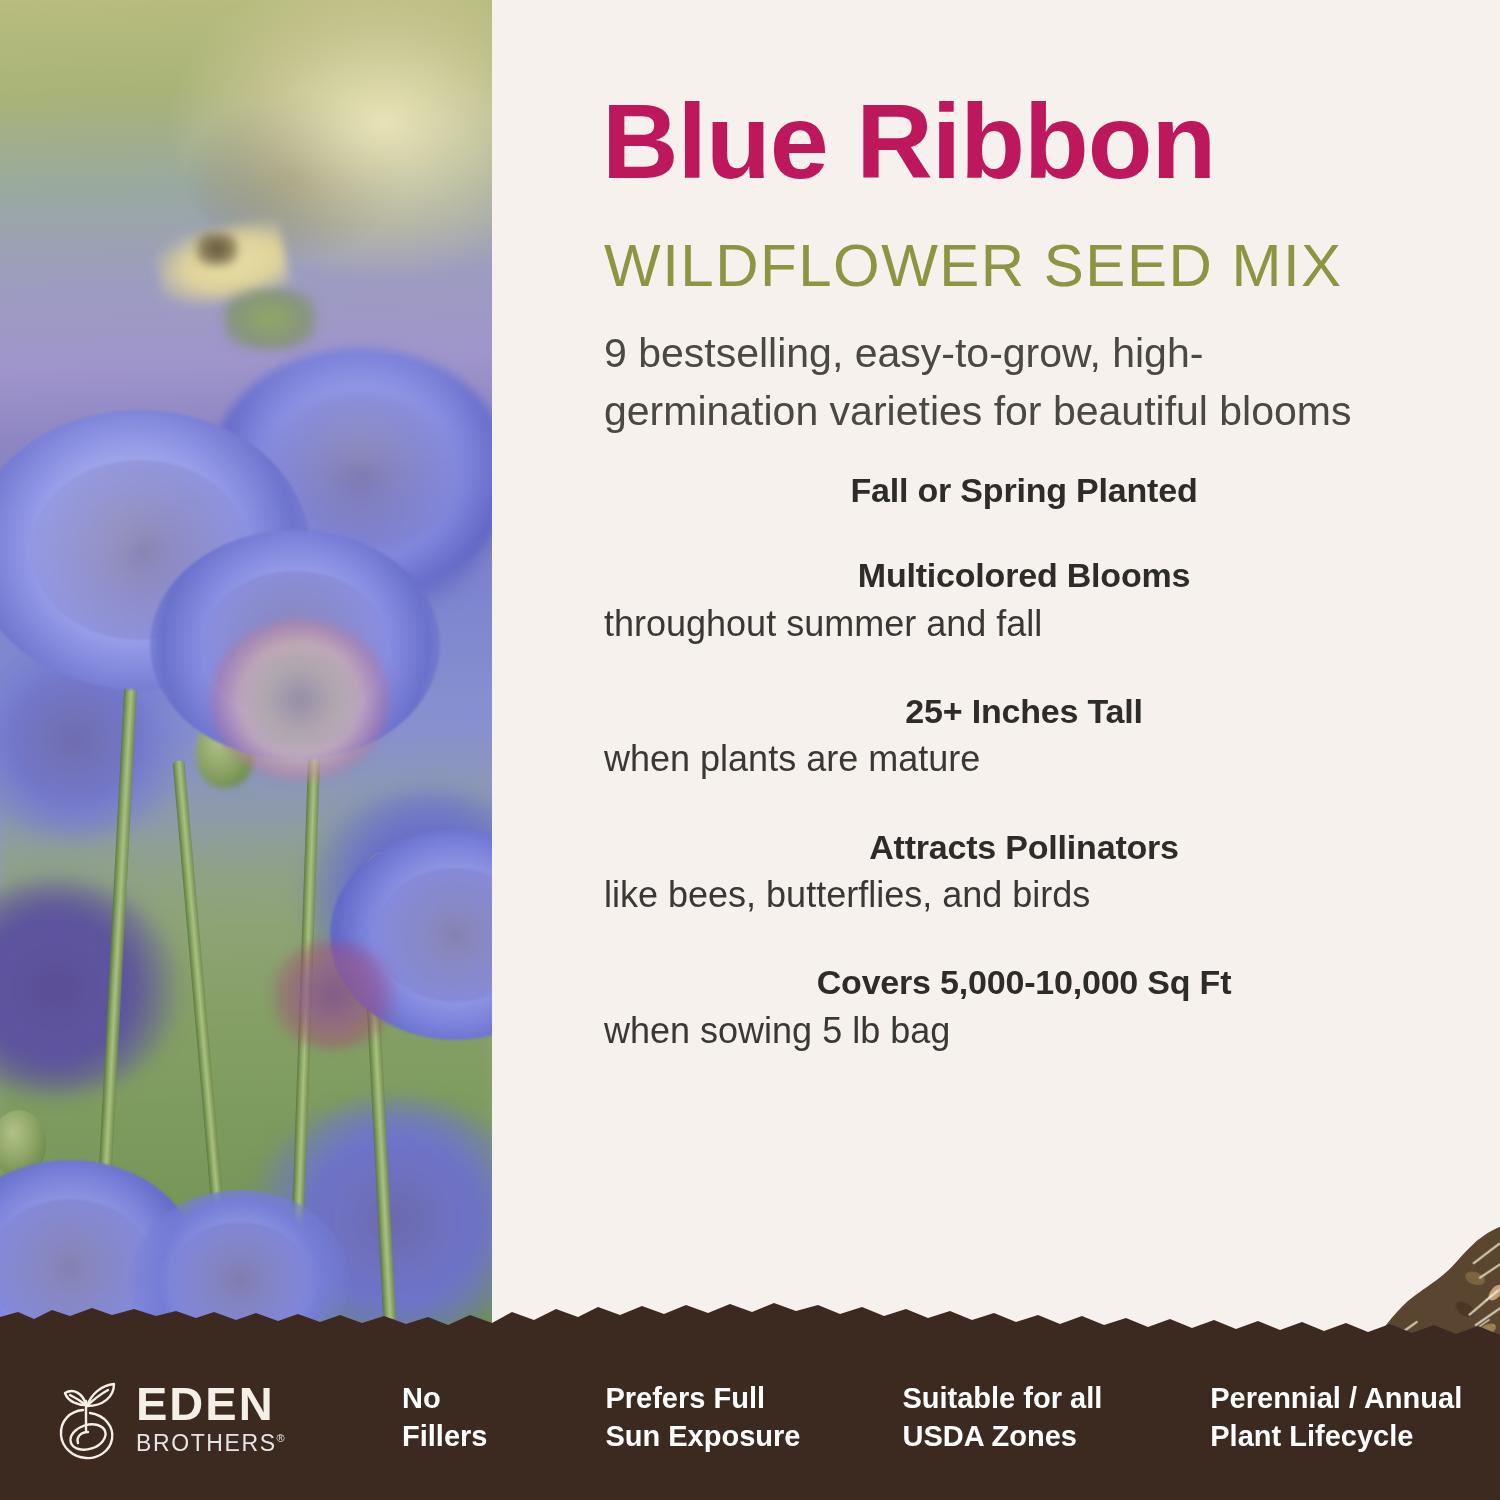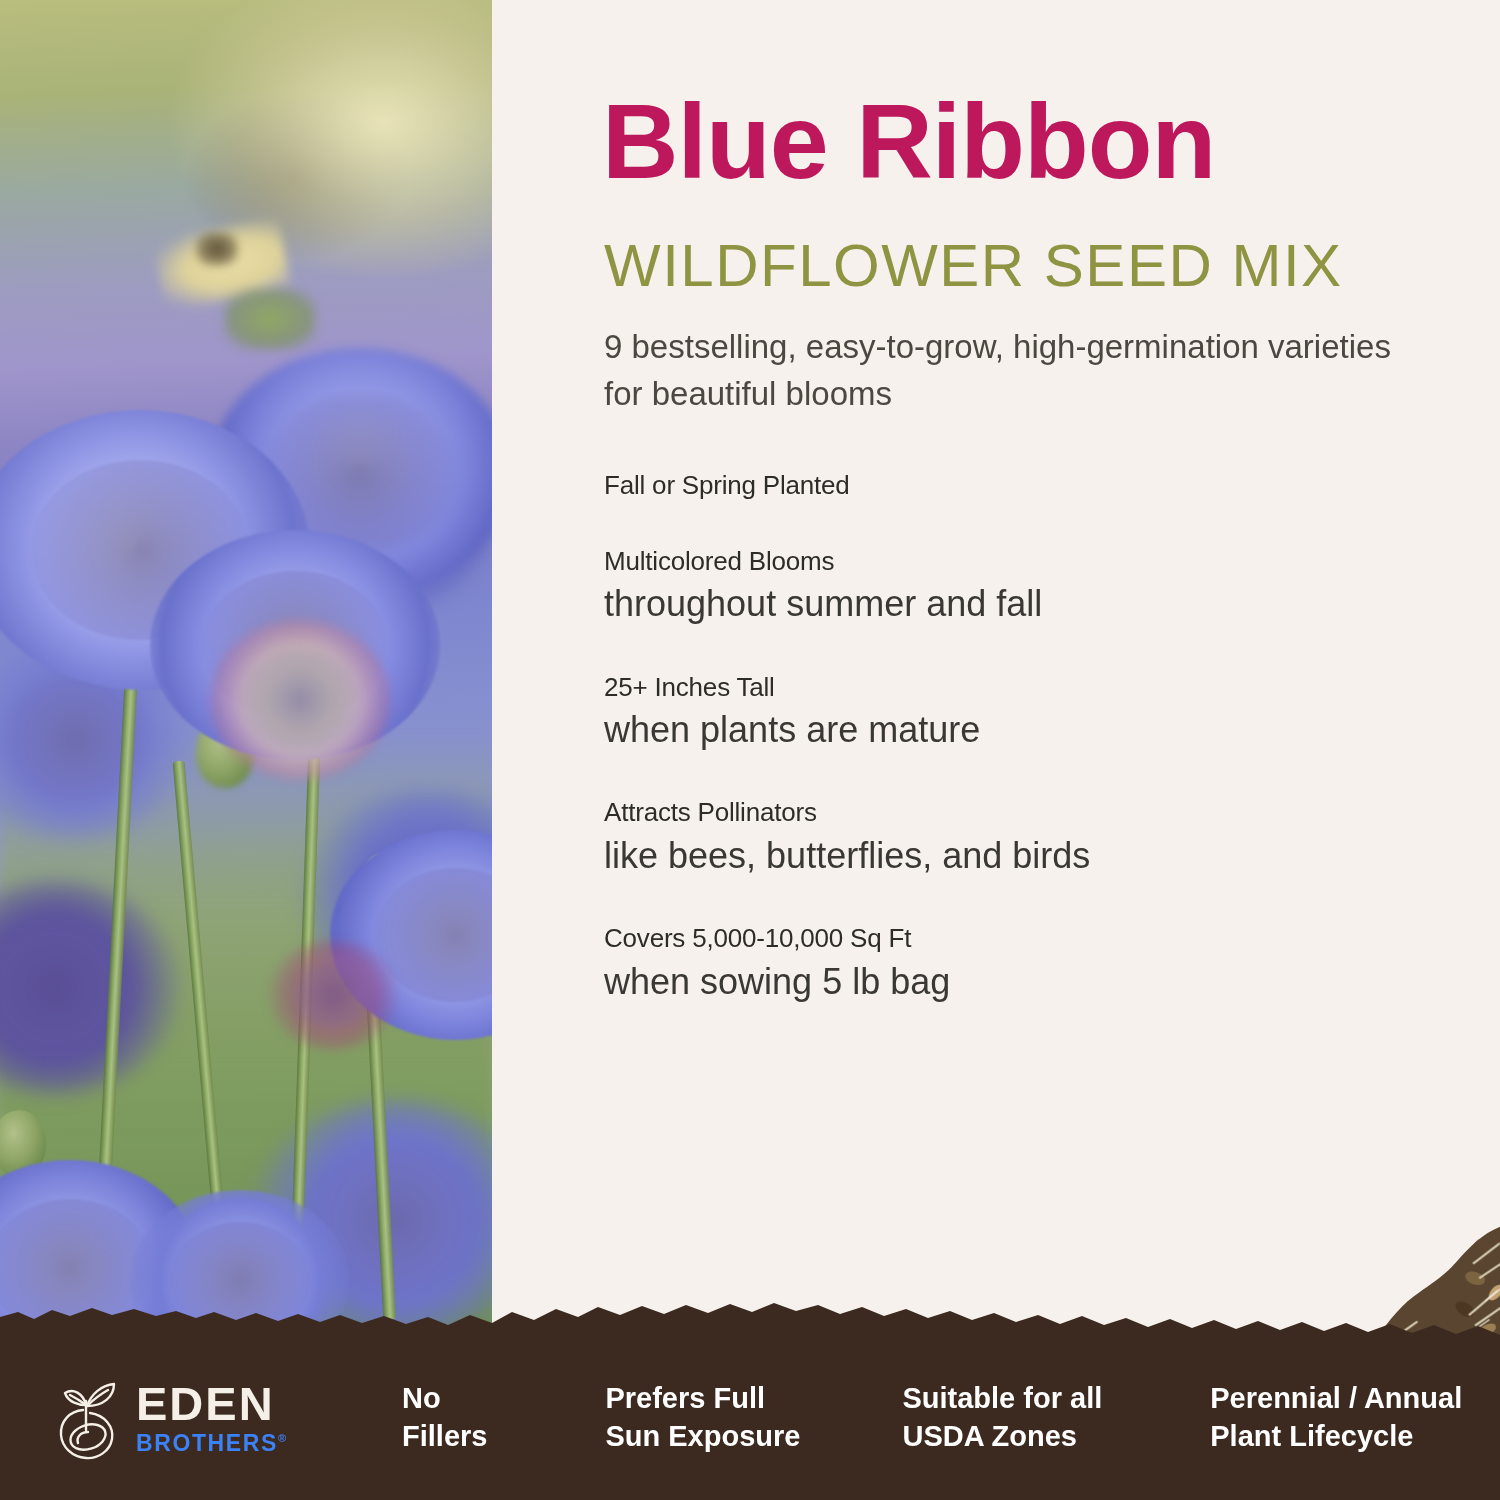--- a/index.html
+++ b/index.html
@@ -108,33 +108,33 @@
   .subtitle {
     position:absolute; left:112px; top:236px;
     font-size:60px; line-height:1.0;
     font-weight:400; letter-spacing:1.5px;
     color:#8e9441;
     white-space:nowrap;
   }
   .lede {
     position:absolute; left:112px; top:324px;
     width:790px;
-    font-size:33px; line-height:1.42;
+    font-size:41px; line-height:1.42;
     font-weight:400; color:#4b4741;
   }
 
   .features {
     position:absolute; left:112px; top:470px;
     width:840px;
   }
   .feature { margin-bottom:44px; }
   .feature:last-child { margin-bottom:11px; }
   .feature-title {
-    font-size:26px; font-weight:400; color:#2e2c28;
-    line-height:1.22; letter-spacing:-.2px;
+    font-size:34px; font-weight:700; color:#2e2c28;
+    line-height:1.22; letter-spacing:-.2px;text-align:center;
   }
   .feature-sub {
     font-size:36px; font-weight:400; color:#3a3835;
     line-height:1.28; margin-top:4px;
   }
 
   
   .seeds {
     position:absolute; right:-14px; bottom:-10px;
     width:330px; height:300px;
@@ -161,21 +161,21 @@
     display:flex; align-items:center; gap:14px;
     margin-left:48px; width:262px;
   }
   .brand-mark { width:74px; height:86px; flex:0 0 auto; }
   .brand-words { display:flex; flex-direction:column; line-height:1; }
   .brand-eden {
     font-size:47px; font-weight:700; color:#f4efe7;
     letter-spacing:2px;
   }
   .brand-bros {
-    font-size:23px; font-weight:700; color:#3b82f6;
+    font-size:23px; font-weight:400; color:#e5e5e5;
     letter-spacing:1.6px; margin-top:5px;
   }
   .brand-bros sup { font-size:11px; vertical-align:super; }
 
   .badges { display:flex; align-items:center; }
   .badge {
     color:#ffffff; font-weight:700;
     font-size:29px; line-height:1.28;
     white-space:nowrap;
   }

